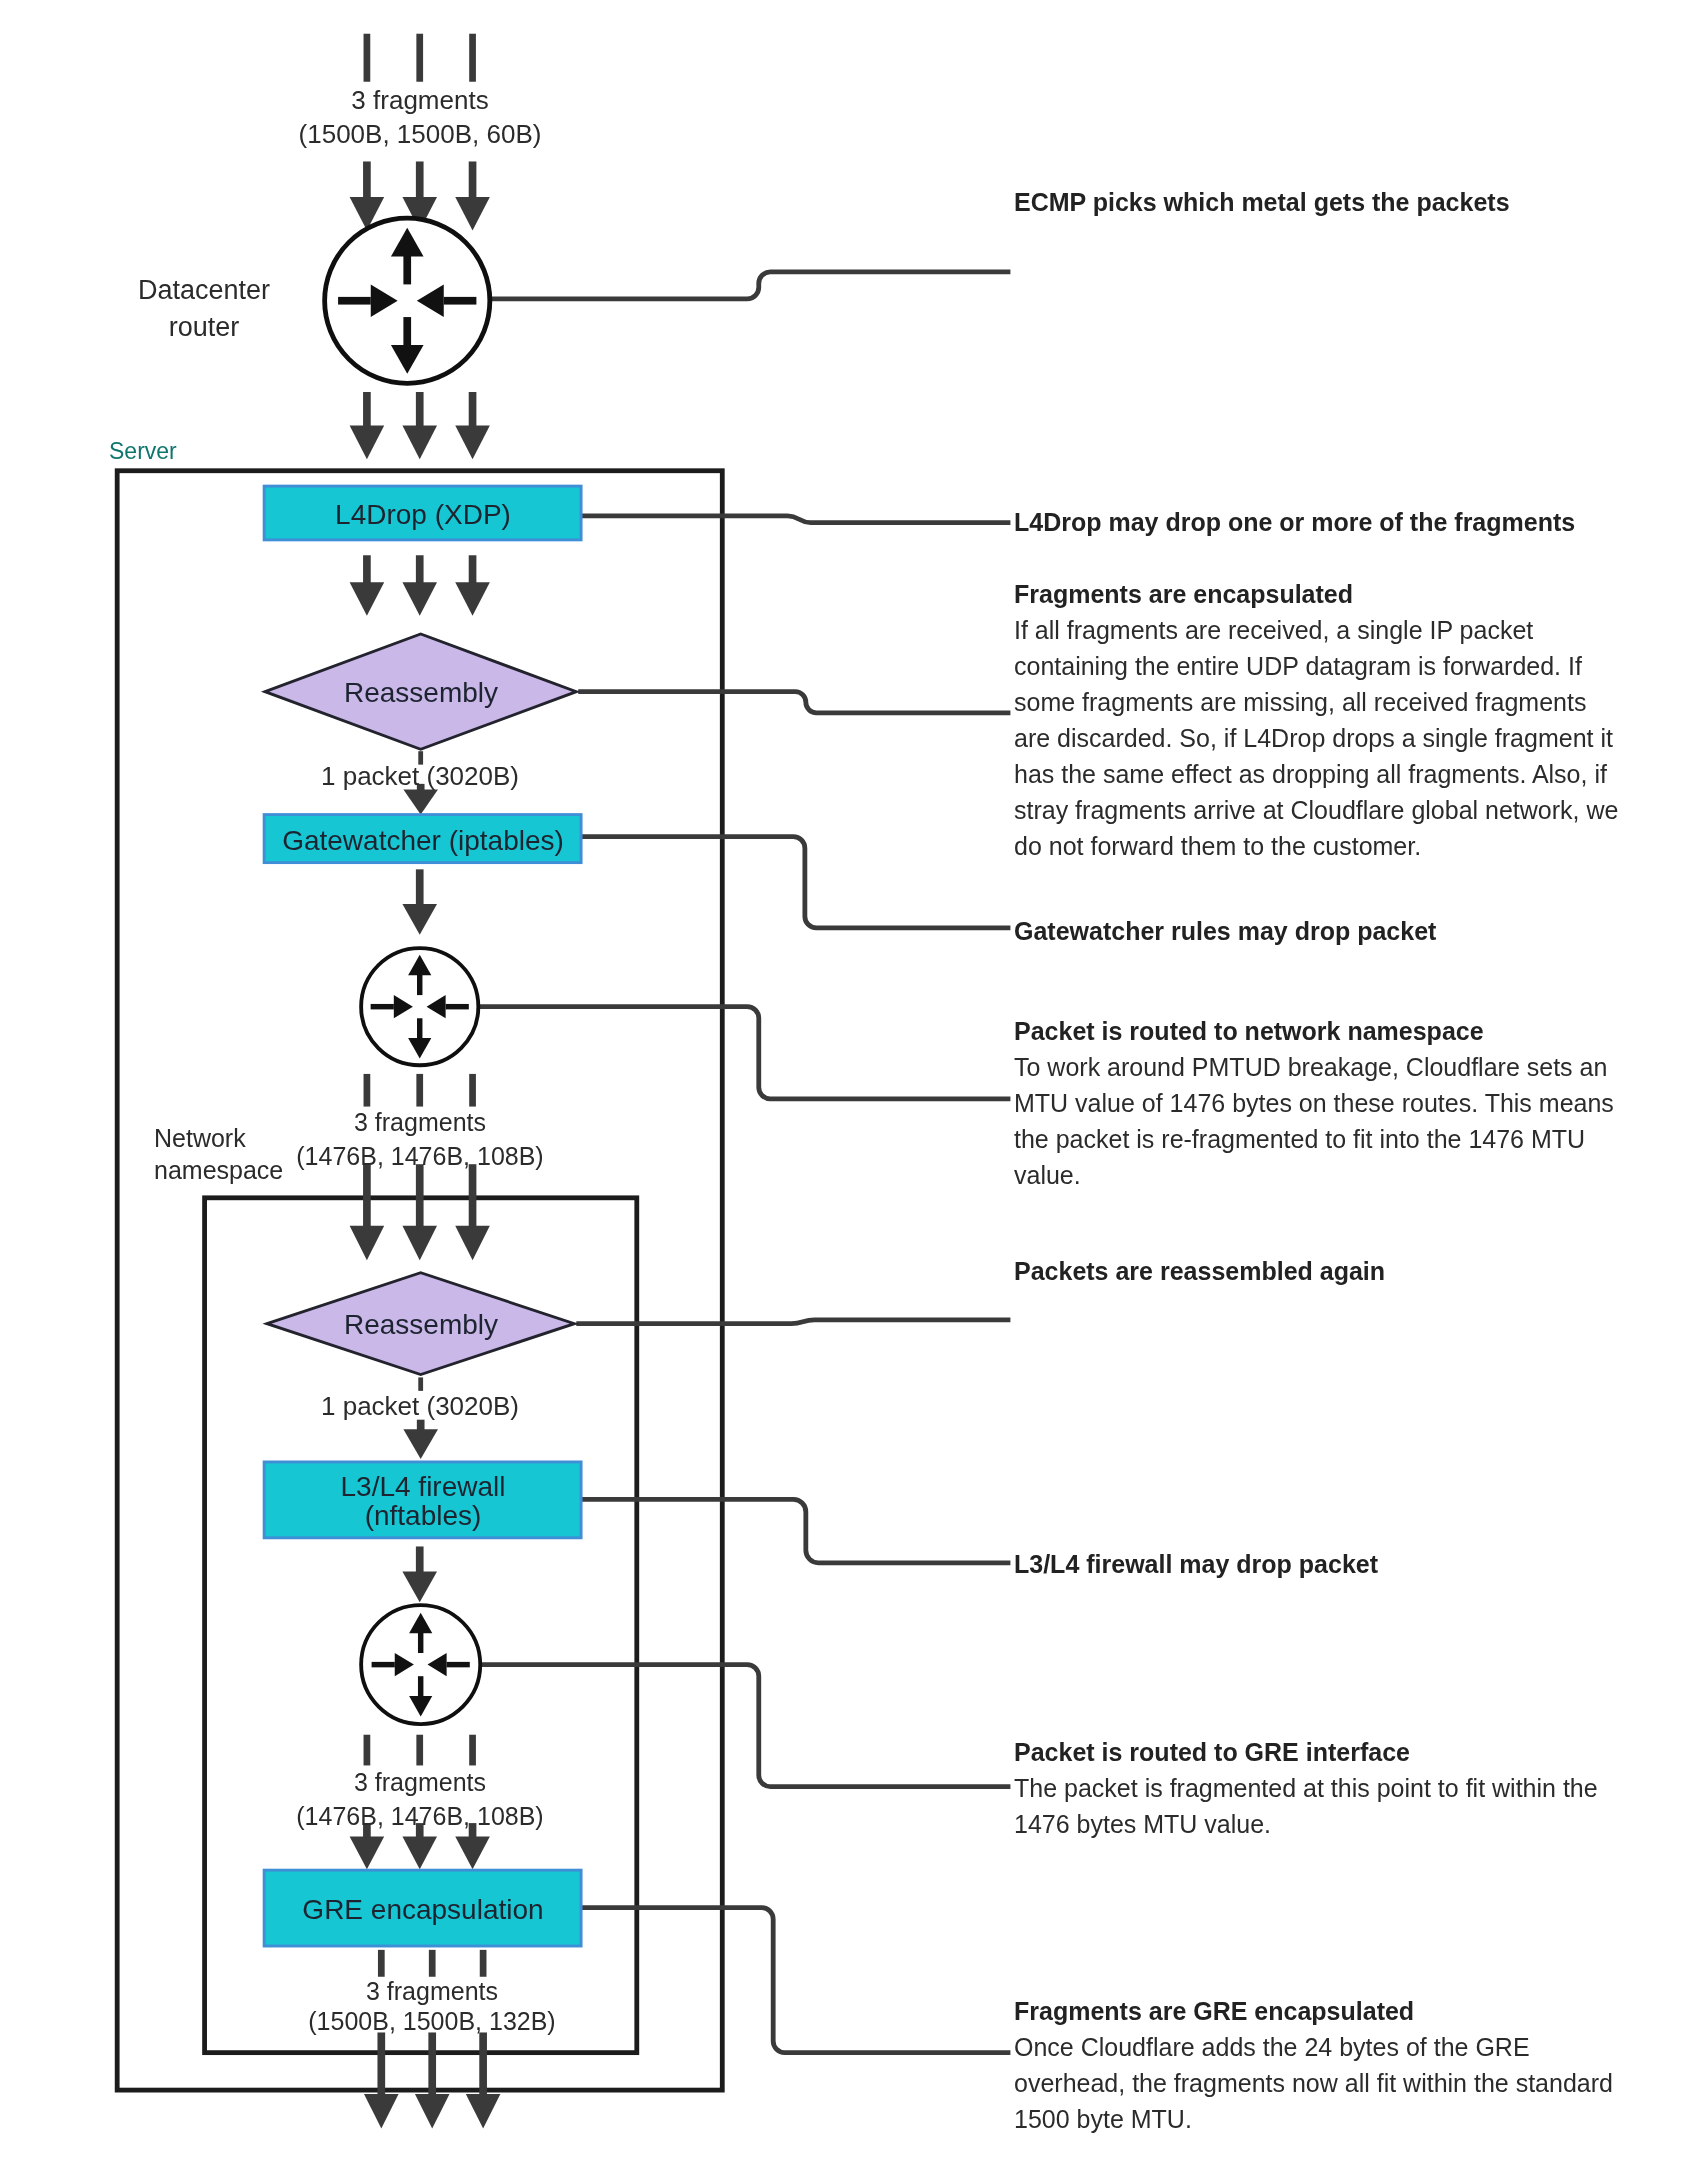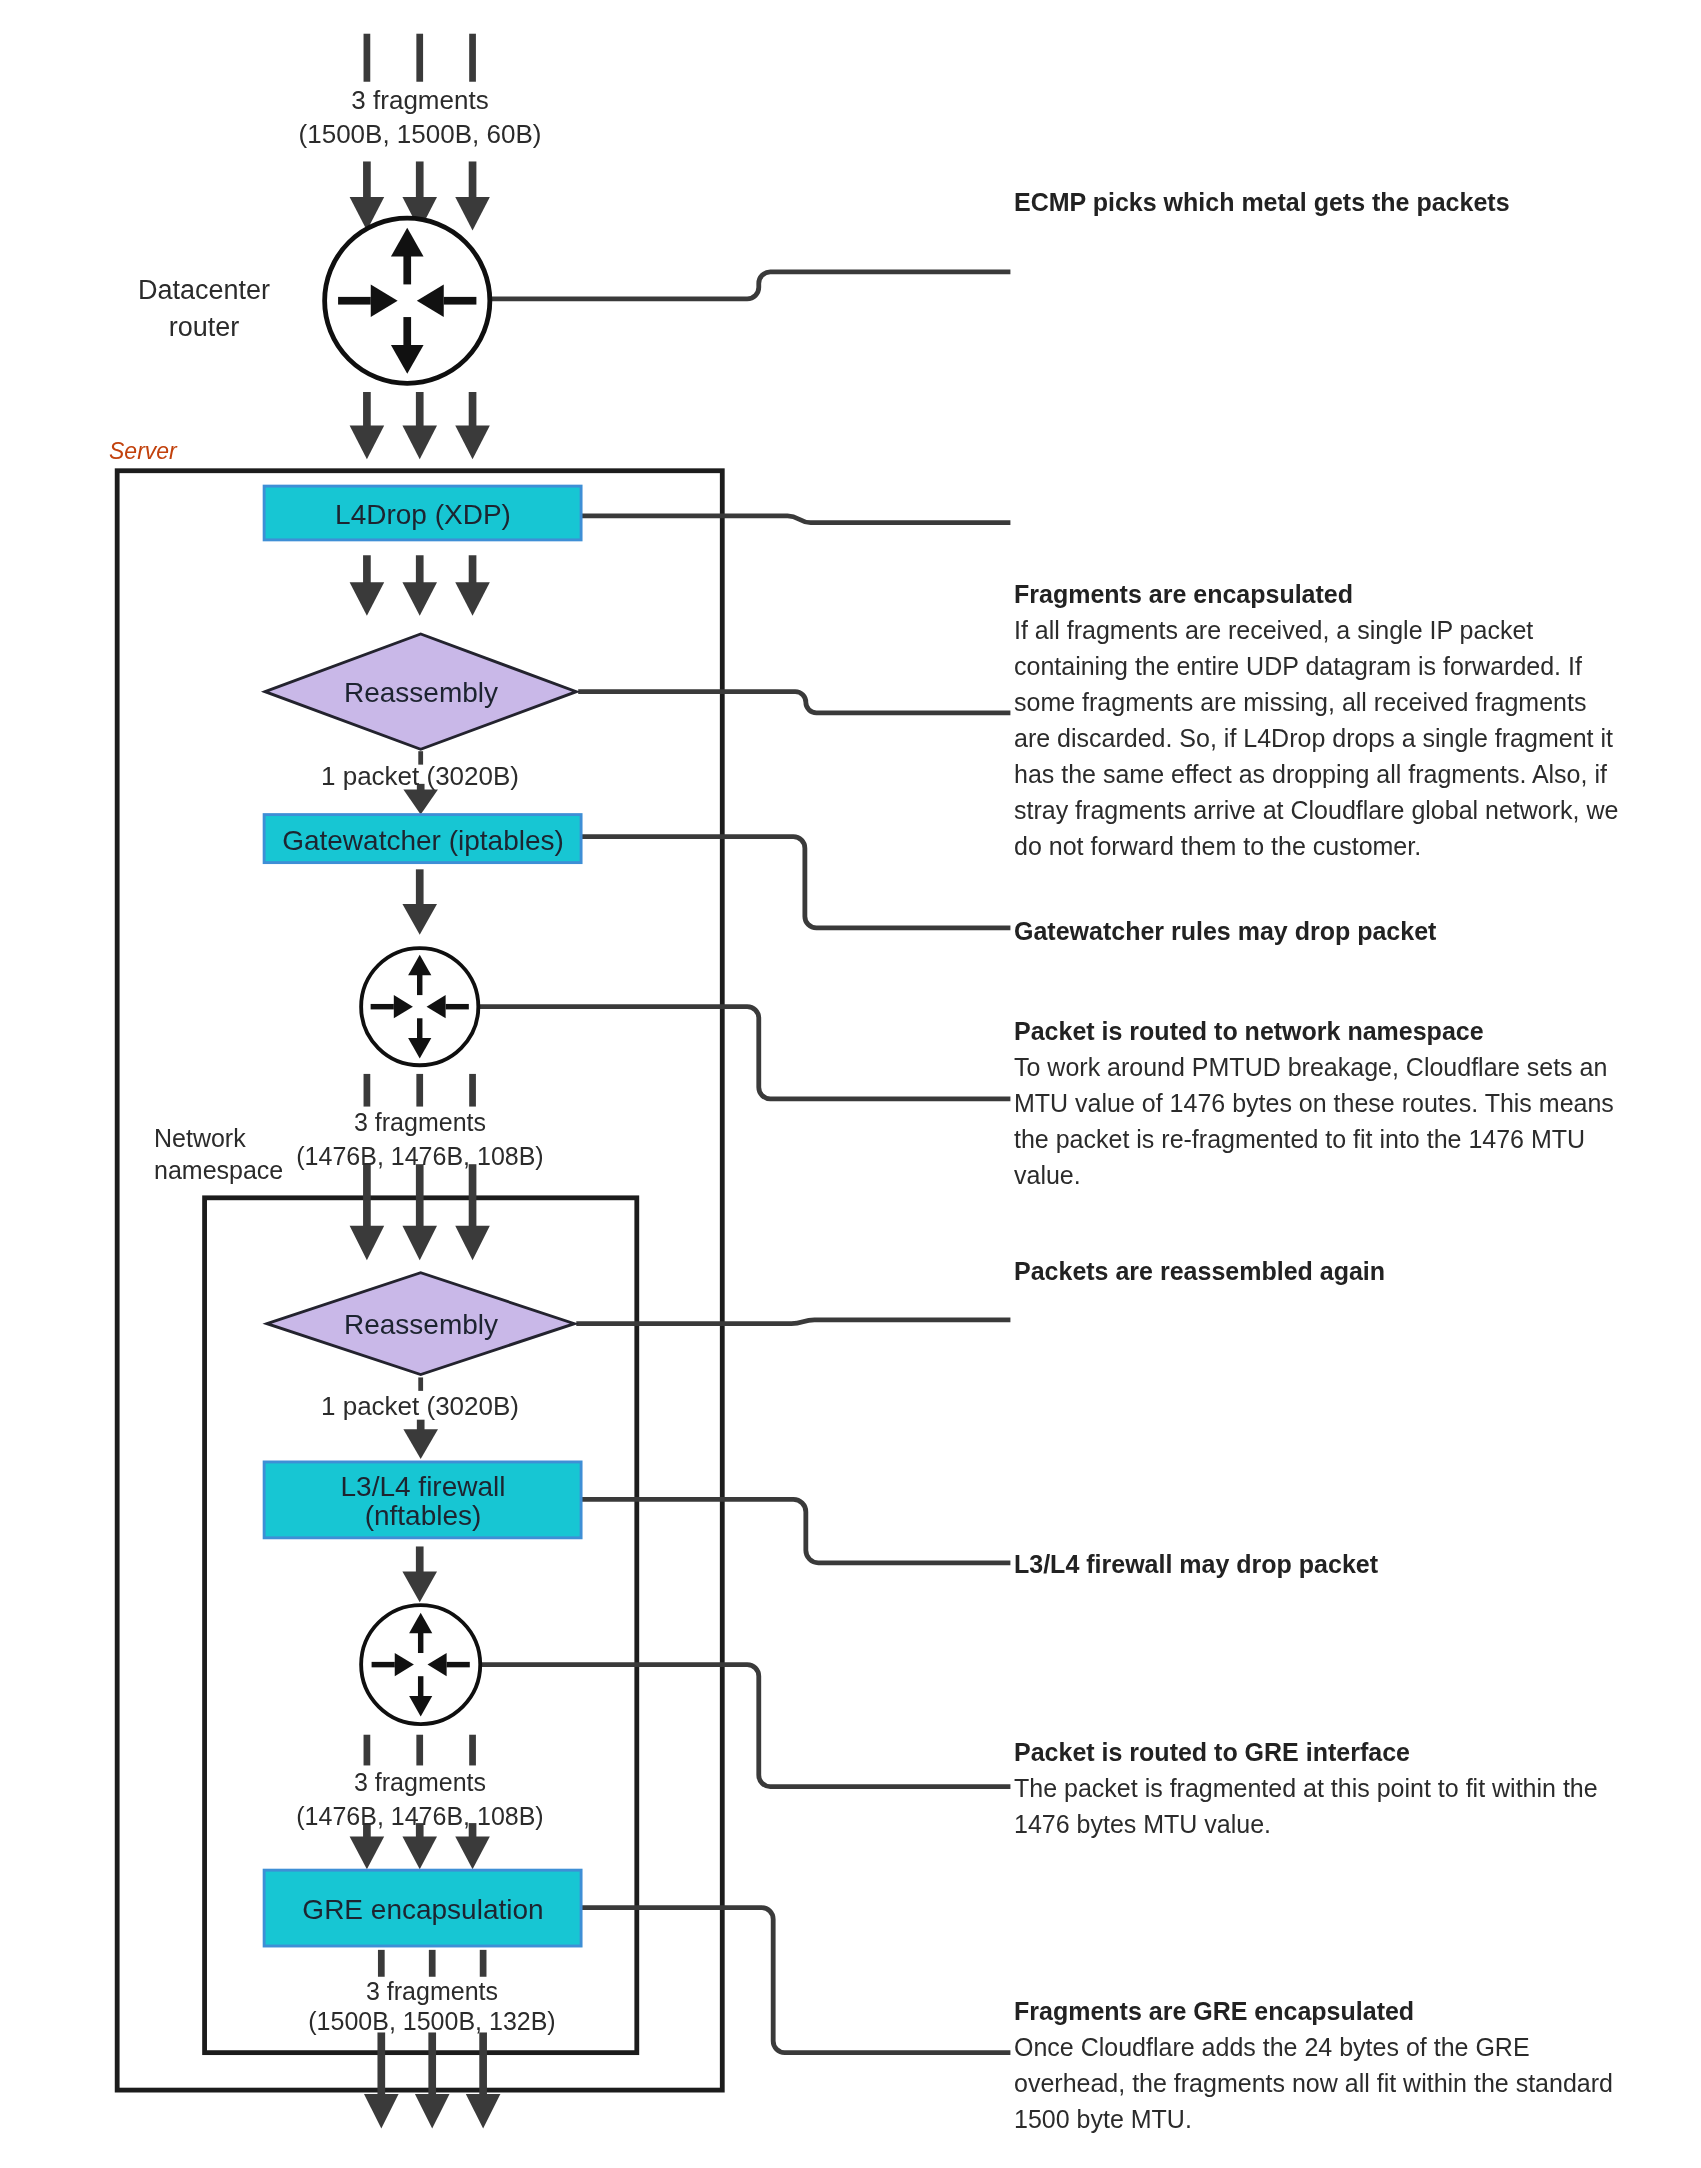--- a/index.html
+++ b/index.html
@@ -4,21 +4,21 @@
 <style>
   html,body{margin:0;padding:0;background:#ffffff;}
   #canvas{position:relative;width:1701px;height:2168px;background:#ffffff;
           font-family:"Liberation Sans", sans-serif;overflow:hidden;}
   #shapes{position:absolute;left:0;top:0;}
   .lbl{position:absolute;color:#2b2b2b;white-space:pre;}
   .center{transform:translate(-50%,-50%);text-align:center;}
   .dia-label{font-size:26px;}
   .frag{font-size:25px;line-height:34px;}
   .nodelabel{font-size:28px;line-height:29px;color:#1d2430;}
-  .boxtag{font-size:23px;color:#c2410c;font-style:italic;}
+  .boxtag{font-size:23px;color:#0f766e;}
   .ann{position:absolute;left:1014px;width:684px;color:#2b2b2b;font-size:25px;line-height:36px;}
   .ann .t{font-weight:bold;color:#222222;white-space:pre;}
   .ann .b{white-space:pre;}
 </style>
 </head>
 <body>
 
 <div id="canvas">
 
 <svg id="shapes" width="1701" height="2168" viewBox="0 0 1771 2257">
@@ -161,20 +161,23 @@
 (nftables)</div>
   <div class="lbl frag center" style="left:420px;top:1782px;">3 fragments</div>
   <div class="lbl frag center" style="left:420px;top:1816px;">(1476B, 1476B, 108B)</div>
   <div class="lbl nodelabel center" style="left:423px;top:1909px;">GRE encapsulation</div>
   <div class="lbl frag center" style="left:432px;top:1991px;">3 fragments</div>
   <div class="lbl frag center" style="left:432px;top:2021px;">(1500B, 1500B, 132B)</div>
 
   <div class="ann" style="top:184px;">
     <div class="t">ECMP picks which metal gets the packets</div>
   </div>
+  <div class="ann" style="top:504px;">
+    <div class="t">L4Drop may drop one or more of the fragments</div>
+  </div>
   <div class="ann" style="top:576px;">
     <div class="t">Fragments are encapsulated</div>
     <div class="b">If all fragments are received, a single IP packet
 containing the entire UDP datagram is forwarded. If
 some fragments are missing, all received fragments
 are discarded. So, if L4Drop drops a single fragment it
 has the same effect as dropping all fragments. Also, if
 stray fragments arrive at Cloudflare global network, we
 do not forward them to the customer.</div>
   </div>

